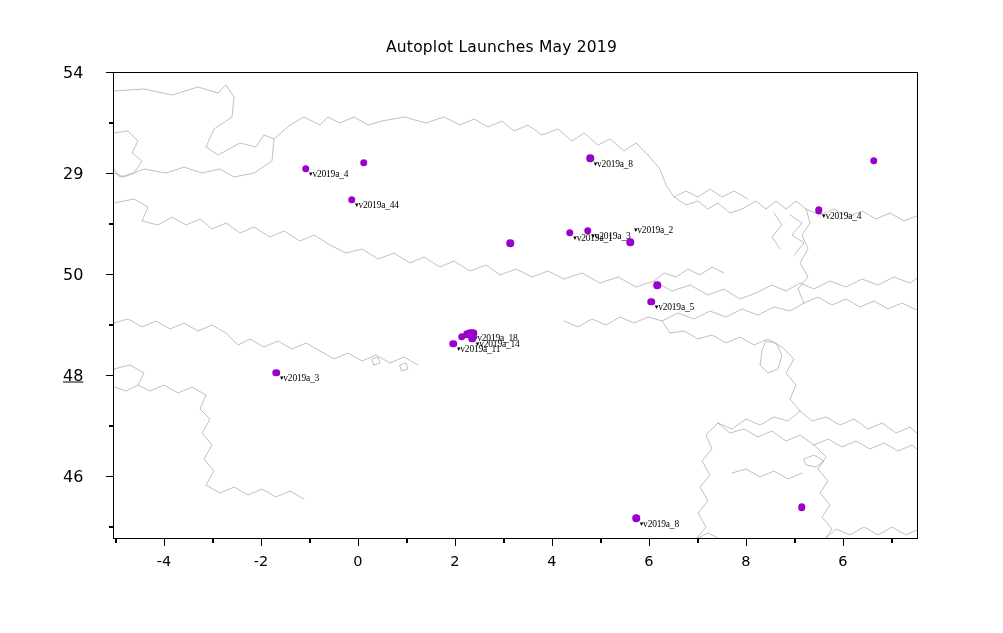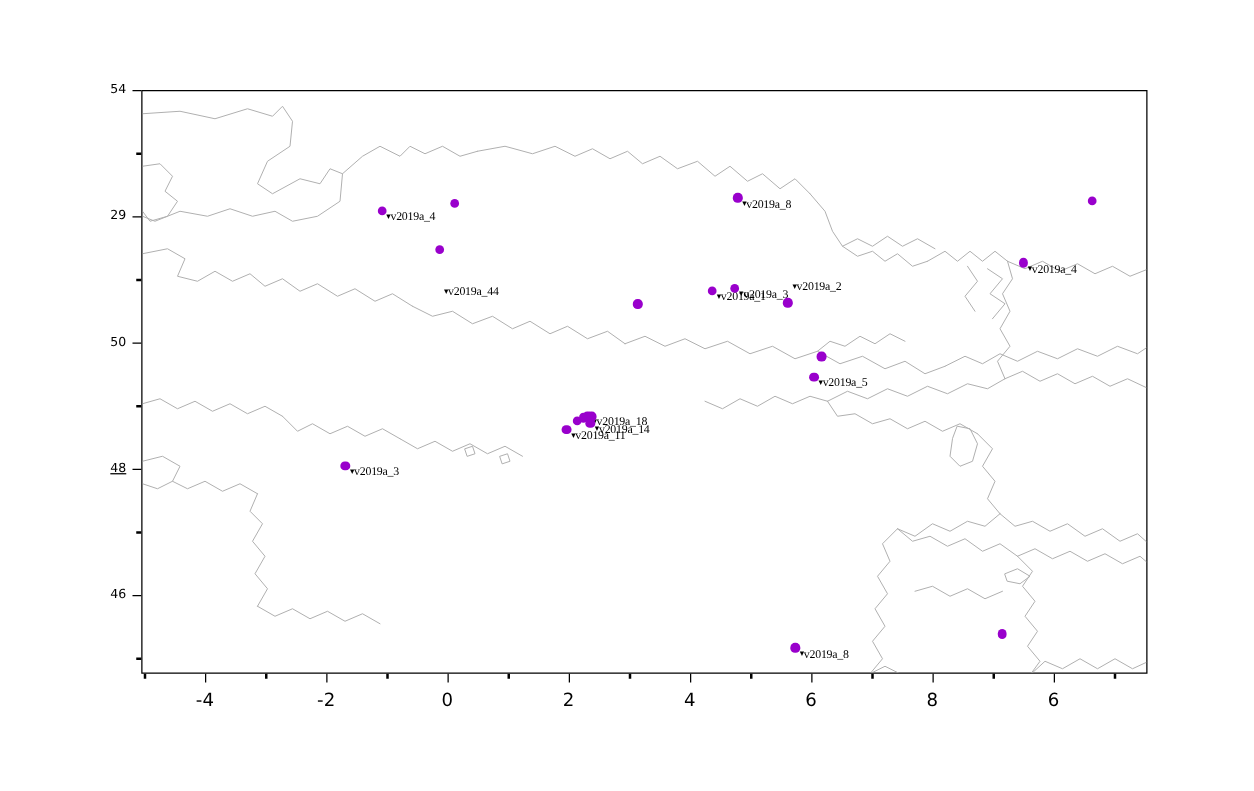--- a/index.html
+++ b/index.html
@@ -91,34 +91,34 @@
   }
   .ticklabel-x {
     position: absolute;
     font-size: 14.5px;
     color: #000000;
     transform: translateX(-50%);
     white-space: nowrap;
   }
   .ticklabel-y {
     position: absolute;
-    font-size: 10px;
+    font-size: 16px;
     color: #000000;
     transform: translateY(-50%);
-    text-align: right;
     white-space: nowrap;
   }
   .tick-holder { position: absolute; left: 113px; top: 72px; width: 805px; height: 467px; pointer-events: none; }
   .ticklabels-holder { position: absolute; left: 0; top: 0; width: 1003px; height: 633px; pointer-events: none; }
 </style>
 </head>
 <body>
 
 <div id="figure">
 
+  <div id="plot-title">Autoplot Launches May 2019</div>
 
   <div id="axes">
 
     <svg id="map-svg" viewBox="0 0 805 467" preserveAspectRatio="none">
       <g fill="none" stroke="#b0b0b0" stroke-width="0.8" stroke-linejoin="round" stroke-linecap="round">
 
         <path d="M 0,18 L 30,16 L 58,22 L 84,14 L 104,20 L 112,12 L 120,24 L 118,44 L 100,56 L 92,74 L 104,82 L 126,70 L 142,74 L 150,62 L 160,66 L 158,88 L 140,100 L 120,104 L 106,96 L 88,100 L 70,94 L 52,100 L 30,96 L 10,104 L 0,100"></path>
         <path d="M 160,66 L 176,52 L 190,44 L 206,52 L 214,44 L 226,50 L 240,44 L 254,52 L 268,48"></path>
         <path d="M 268,48 L 290,44 L 312,50 L 330,44 L 346,52 L 360,46 L 374,54 L 388,48 L 400,58 L 414,52 L 428,62 L 444,56 L 458,68 L 470,60 L 484,72 L 496,66 L 510,78 L 522,70 L 534,82"></path>
         <path d="M 534,82 L 546,96 L 552,112 L 560,124 L 572,132 L 584,128 L 594,136 L 604,130 L 616,140 L 628,136"></path>
@@ -177,21 +177,21 @@
         <path d="M 258,286 L 264,284 L 266,290 L 260,292 Z"></path>
         <path d="M 286,292 L 292,290 L 294,296 L 288,298 Z"></path>
       </g>
     </svg>
 
     <div id="markers-layer">
         <div class="pt" style="left: 191.551px; top: 95.9243px; background: rgb(153, 0, 204); width: 7.5px; height: 7.5px;"></div>
         <div class="pt-label" style="left: 195.051px; top: 101.424px;"><span class="caret">▾</span><span>v2019a_4</span></div>
         <div class="pt" style="left: 249.744px; top: 89.8659px; background: rgb(153, 0, 204); width: 7.5px; height: 7.5px;"></div>
         <div class="pt" style="left: 237.62px; top: 126.721px; background: rgb(153, 0, 204); width: 7.5px; height: 7.5px;"></div>
-        <div class="pt-label" style="left: 241.12px; top: 132.221px; margin-top: 29px;"><span class="caret">▾</span><span>v2019a_44</span></div>
+        <div class="pt-label" style="left: 241.12px; top: 132.221px;"><span class="caret">▾</span><span>v2019a_44</span></div>
         <div class="pt" style="left: 162.455px; top: 299.89px; background: rgb(153, 0, 204); width: 7.5px; height: 7.5px;"></div>
         <div class="pt-label" style="left: 165.955px; top: 305.39px;"><span class="caret">▾</span><span>v2019a_3</span></div>
         <div class="pt" style="left: 339.458px; top: 270.608px; background: rgb(153, 0, 204); width: 7.5px; height: 7.5px;"></div>
         <div class="pt-label" style="left: 342.958px; top: 276.108px;"><span class="caret">▾</span><span>v2019a_11</span></div>
         <div class="pt" style="left: 347.702px; top: 263.539px; background: rgb(153, 0, 204); width: 7.5px; height: 7.5px;"></div>
         <div class="pt" style="left: 352.551px; top: 261.015px; background: rgb(153, 0, 204); width: 7.5px; height: 7.5px;"></div>
         <div class="pt" style="left: 356.431px; top: 259.501px; background: rgb(153, 0, 204); width: 7.5px; height: 7.5px;"></div>
         <div class="pt-label" style="left: 359.931px; top: 265.001px;"><span class="caret">▾</span><span>v2019a_18</span></div>
         <div class="pt" style="left: 359.34px; top: 260.005px; background: rgb(153, 0, 204); width: 7.5px; height: 7.5px;"></div>
         <div class="pt" style="left: 358.37px; top: 265.559px; background: rgb(153, 0, 204); width: 7.5px; height: 7.5px;"></div>

